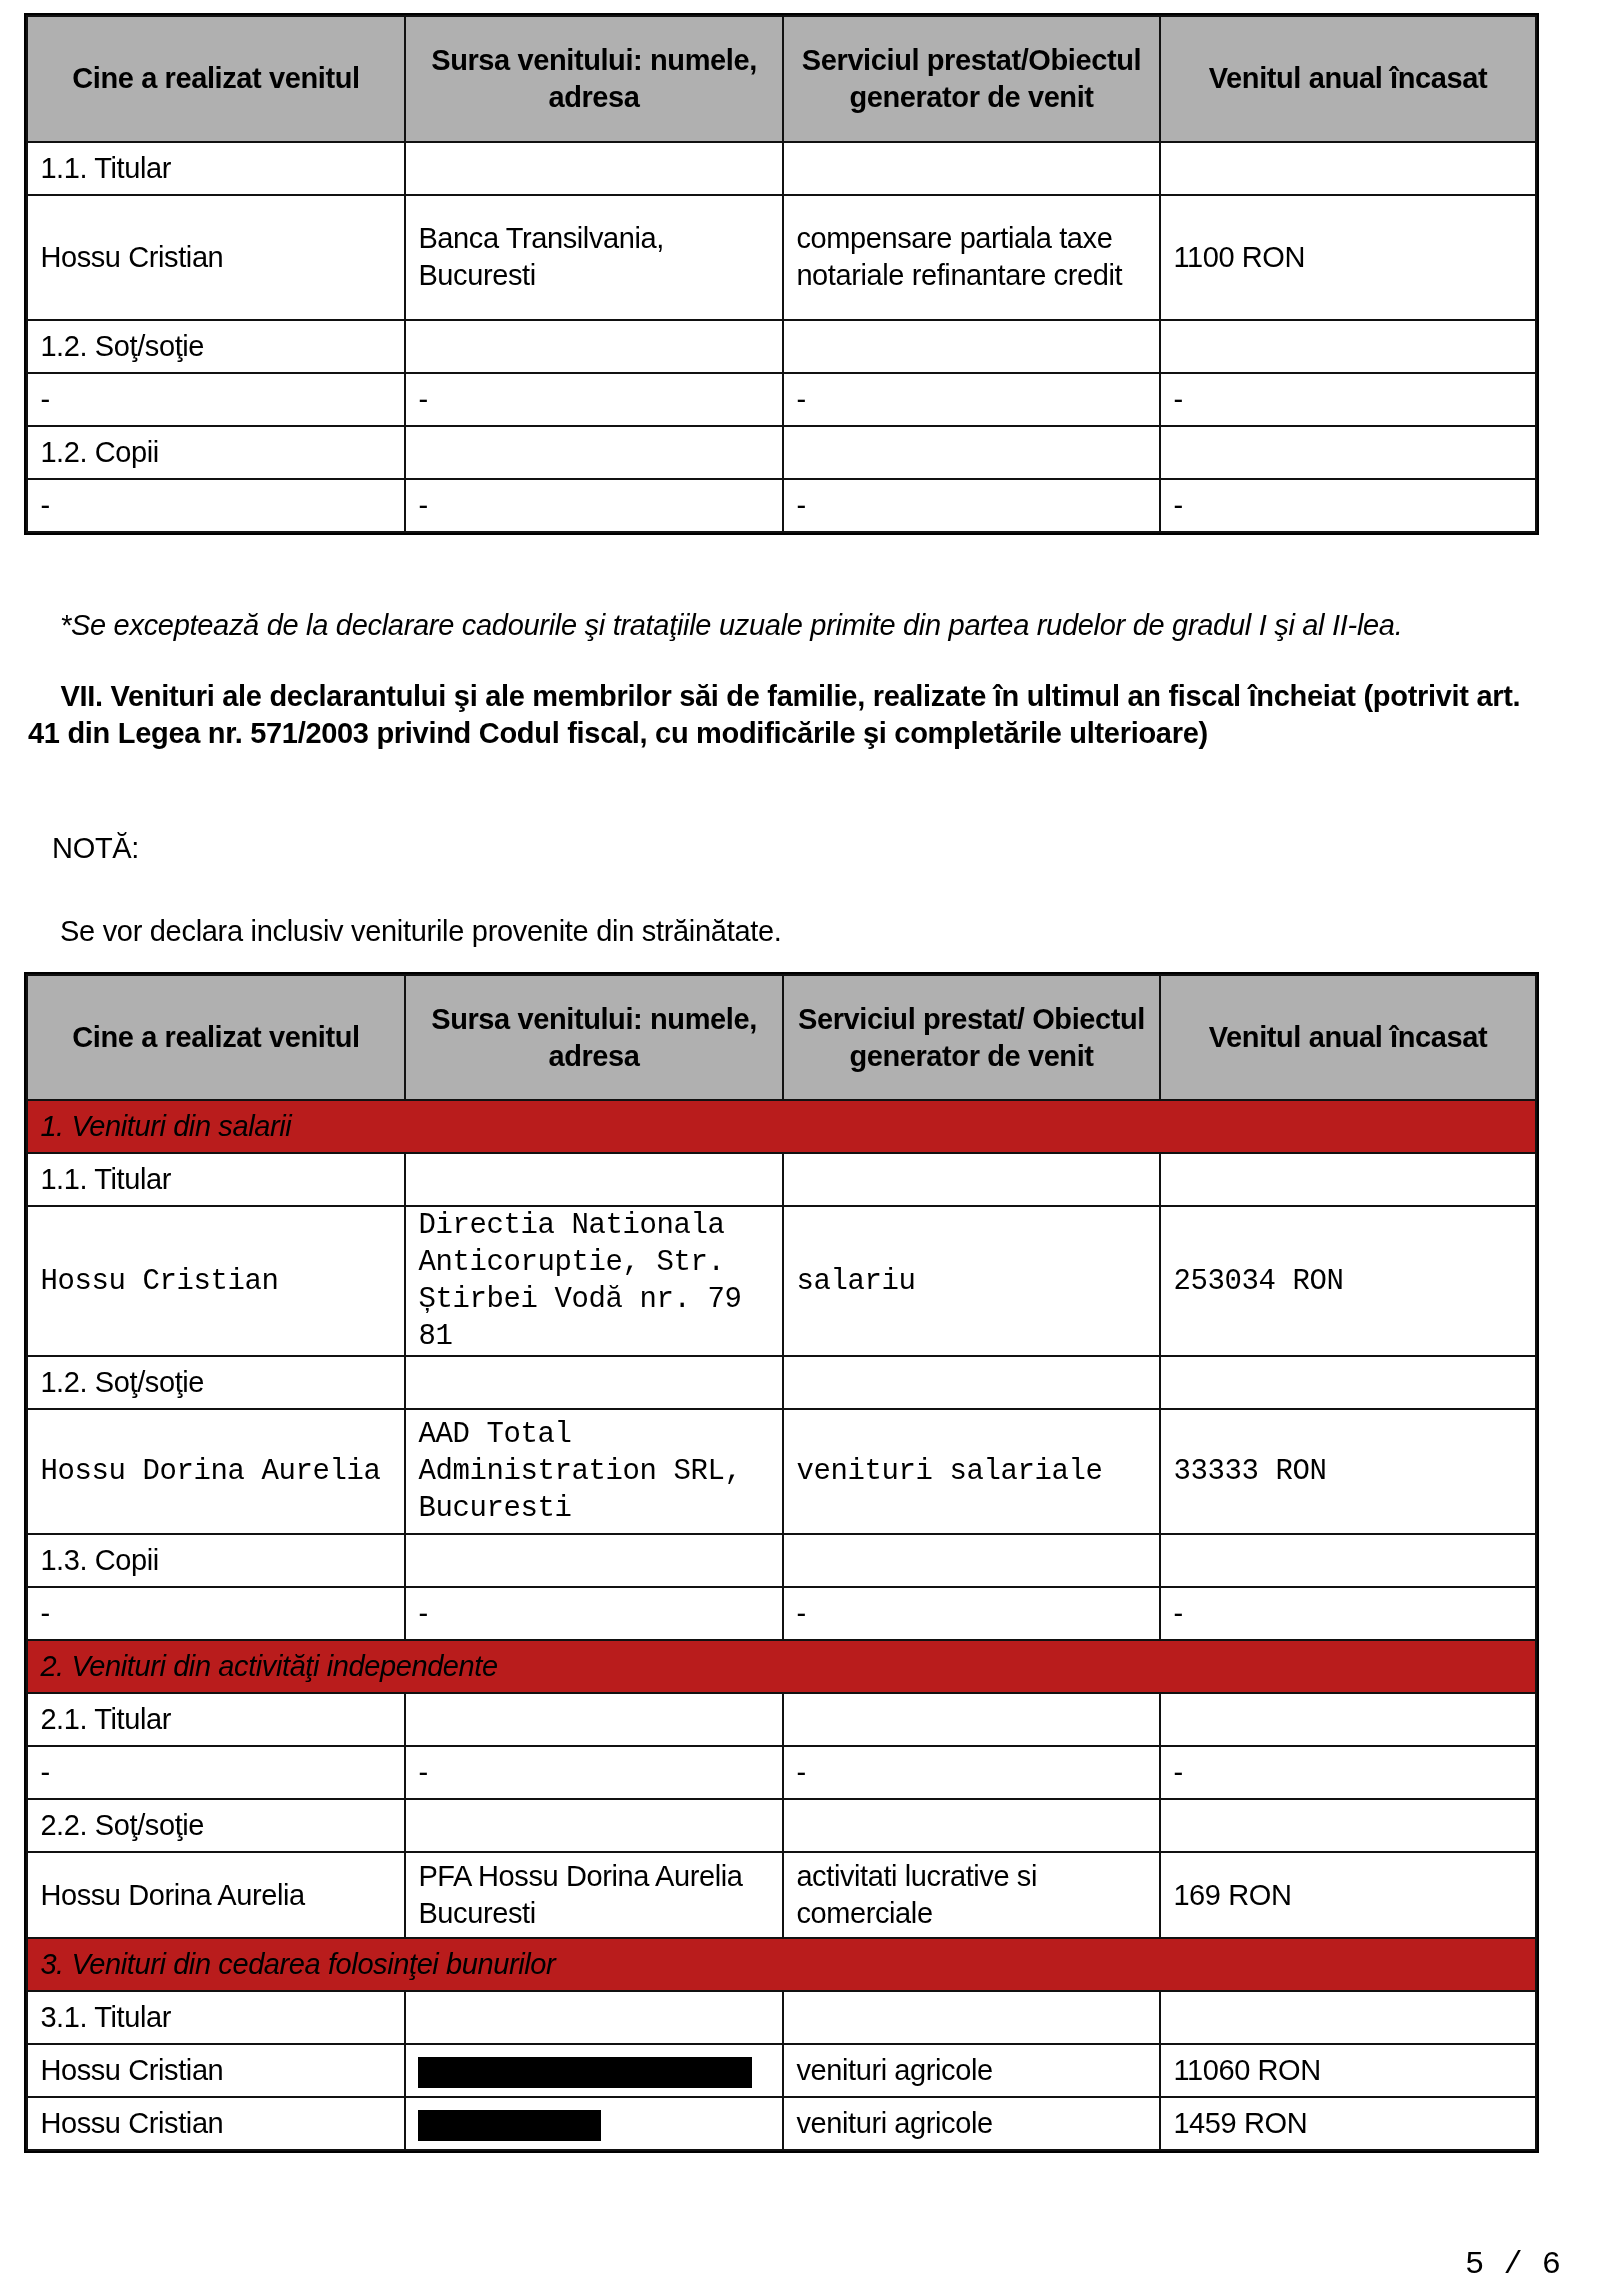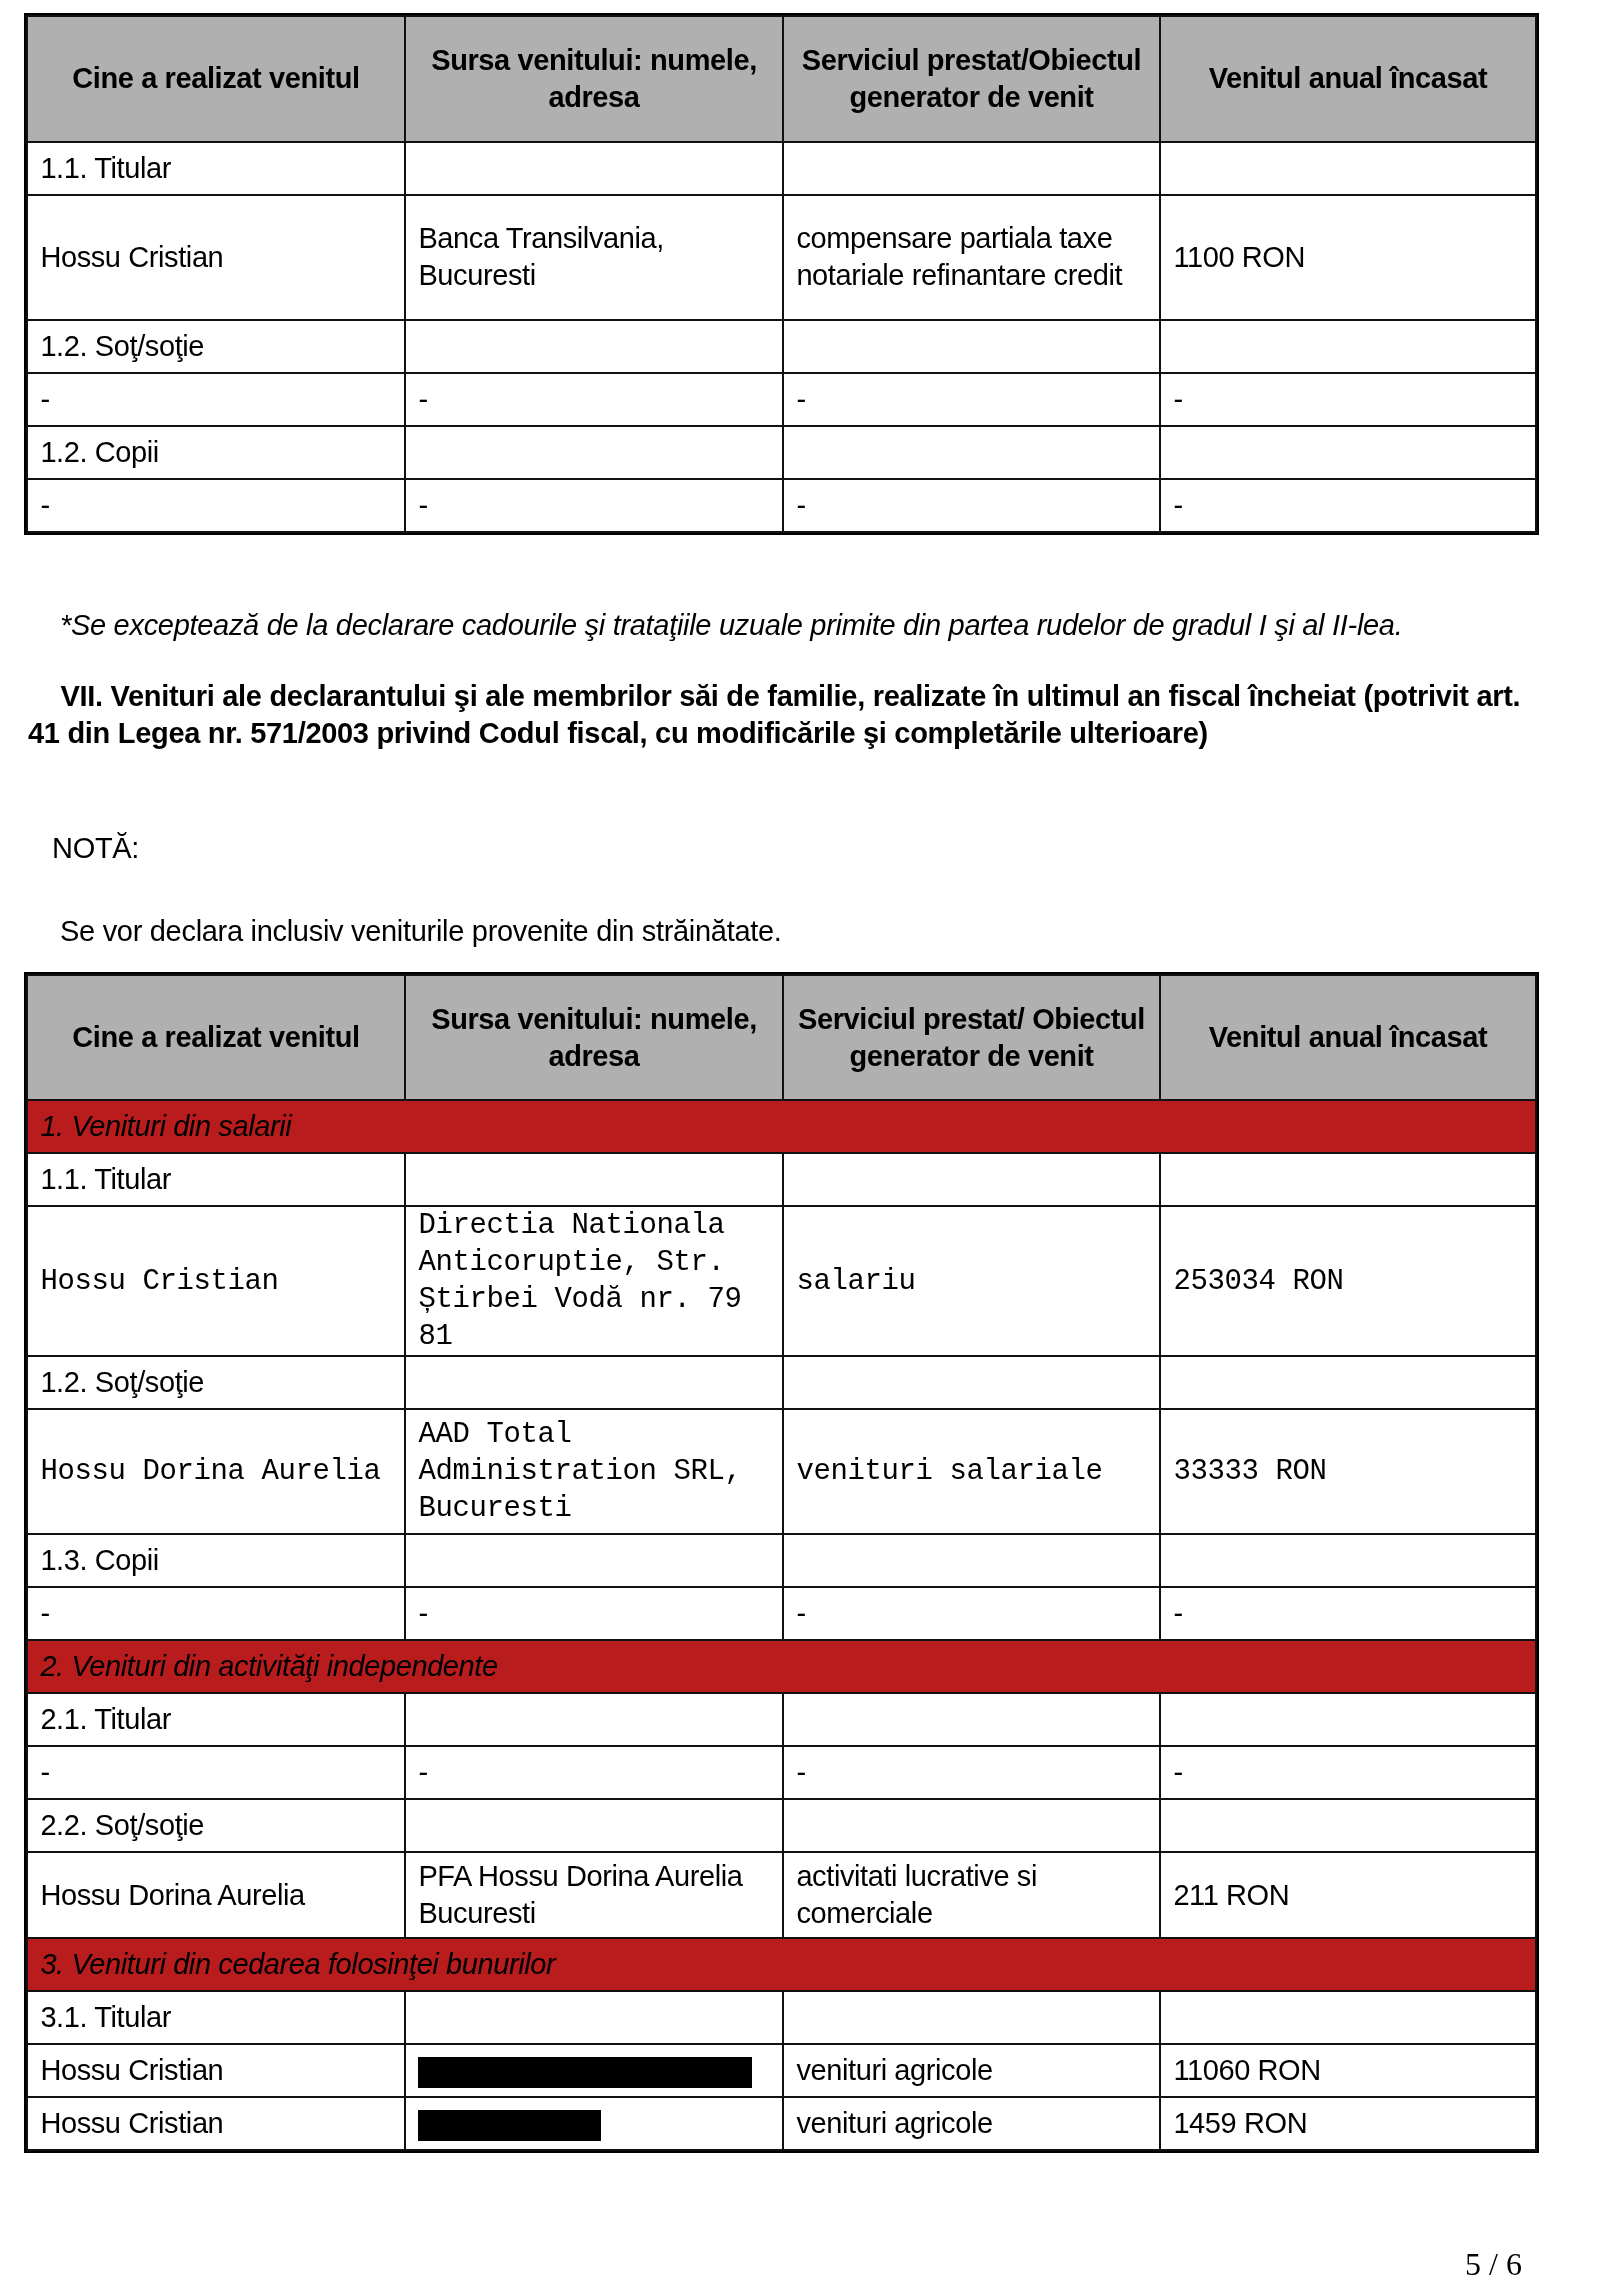--- a/index.html
+++ b/index.html
@@ -24,21 +24,21 @@
   #t2 tr.r3 td { height:123px;font-family:Liberation Mono, monospace; }
   #t2 tr.r2 td { height:84px; }
   .redact { display:inline-block; background:#000; height:31px; vertical-align:middle; }
   .redact.w1 { width:334px; }
   .redact.w2 { width:183px; }
   .note { position:absolute; left:28px; width:1515px; font-size:29px; line-height:37px; letter-spacing:-0.3px; }
   #footnote { top:607px; left:60px; font-style:italic; }
   #heading { top:678px; font-weight:bold; text-indent:32.5px; }
   #nota-label { top:830px; left:52px; }
   #nota-text { top:869px; left:60px;margin-top:44px; }
-  #pagenum { position:absolute; left:1465px; top:2246px; font-size:32px; font-family:Liberation Serif, serif; }
+  #pagenum { position:absolute; left:1465px; top:2246px; font-size:32px; font-family:Liberation Mono, monospace; }
 </style>
 </head>
 <body>
 
 <table class="tbl" id="t1">
   <colgroup>
       <col class="c1">
       <col class="c2">
       <col class="c3">
       <col class="c4">
@@ -172,21 +172,21 @@
     <tr class="r1">
       <td>2.2. Soţ/soţie</td>
       <td></td>
       <td></td>
       <td></td>
     </tr>
     <tr class="r2">
       <td>Hossu Dorina Aurelia</td>
       <td>PFA Hossu Dorina Aurelia Bucuresti</td>
       <td>activitati lucrative si comerciale</td>
-      <td>211 RON</td>
+      <td>169 RON</td>
     </tr>
 
     <tr class="r1 sec">
       <td colspan="4">3. Venituri din cedarea folosinţei bunurilor</td>
     </tr>
     <tr class="r1">
       <td>3.1. Titular</td>
       <td></td>
       <td></td>
       <td></td>

